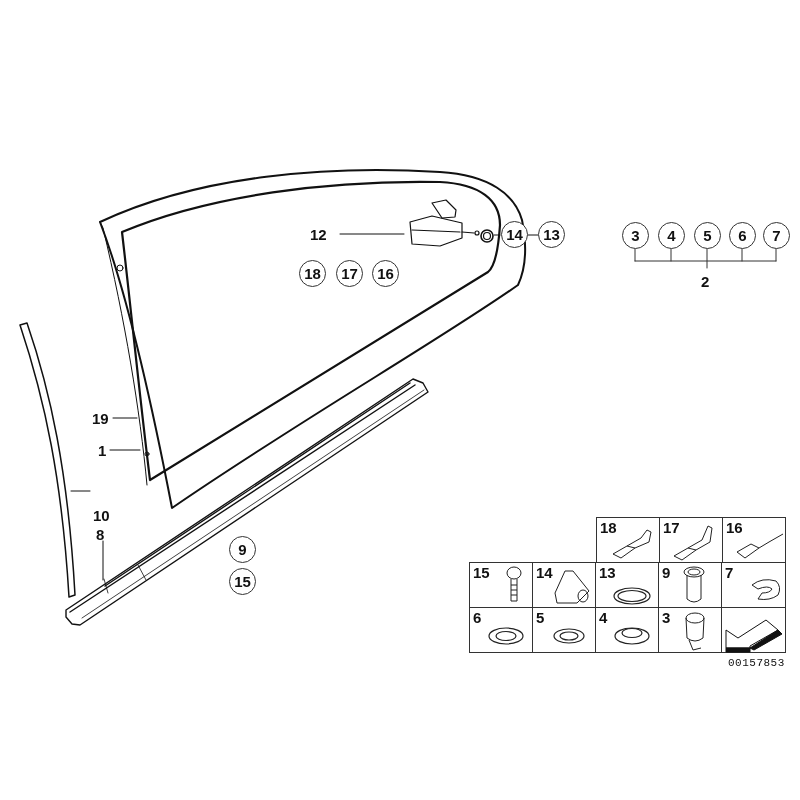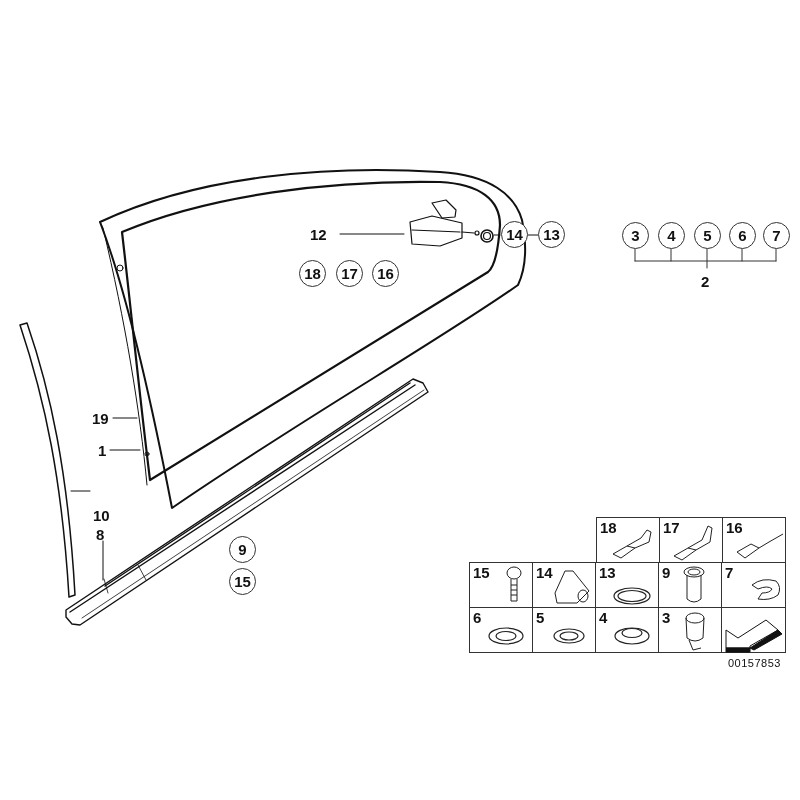--- a/index.html
+++ b/index.html
@@ -6,21 +6,21 @@
   body { width: 800px; height: 800px; position: relative; overflow: hidden;
          font-family: "Liberation Sans", sans-serif; color: #111; }
   #diagram { position: absolute; left: 0; top: 0; width: 772px; height: 800px; }
   .lbl { position: absolute; font-weight: bold; font-size: 15px; line-height: 15px; color: #111; }
   .circ { position: absolute; width: 27px; height: 27px; border: 1px solid #333; border-radius: 50%;
           background: #fff; display: flex; align-items: center; justify-content: center;
           font-weight: bold; font-size: 15px; color: #111; box-sizing: border-box; }
   .cell { position: absolute; border: 1px solid #333; box-sizing: border-box; background: #fff; }
   .cell .num { position: absolute; left: 3px; top: 2px; font-weight: bold; font-size: 15px; line-height: 15px; }
   .cell svg { position: absolute; left: 0; top: 0; }
-  .docid { position: absolute; font-size: 11px; color: #111; letter-spacing: 0.5px; }
+  .docid { position: absolute; font-size: 11px; color: #111; letter-spacing: 0.5px; font-family: Liberation Mono, monospace; }
 </style>
 </head>
 <body>
 
 <div id="diagram">
 
   <svg width="800" height="800" viewBox="0 0 800 800" style="position:absolute;left:0;top:0;">
     <g fill="none" stroke="#111" stroke-linecap="round" stroke-linejoin="round">
 
       <path d="M100 222 C 200 175, 330 165, 440 172 C 490 175, 515 195, 522 220 C 528 250, 525 270, 518 285 C 440 340, 300 420, 172 508 C 155 420, 130 300, 100 222 Z" stroke-width="2"></path>

